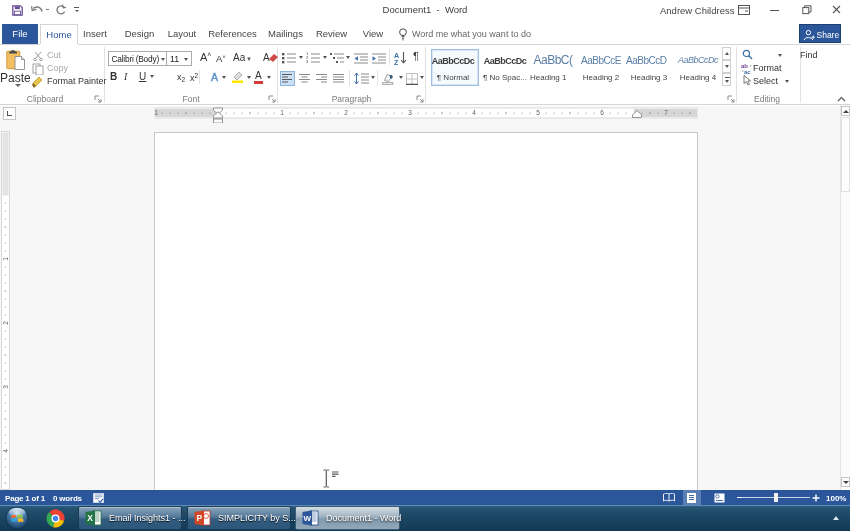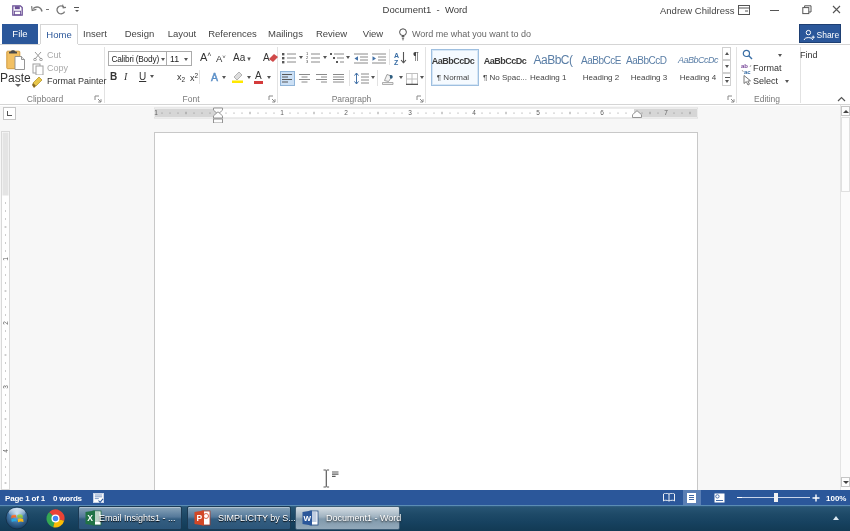--- a/index.html
+++ b/index.html
@@ -457,21 +457,21 @@
     <circle cx="9.5" cy="9.5" r="3.4" fill="#4285f4" stroke="#fff" stroke-width="1.3"></circle>
   </svg>
 
   <div class="abs" style="left:78px;top:1px;width:104px;height:24px;background:linear-gradient(#8aa5ba,#55799a 45%,#335d80 55%,#2c567a);border:1px solid #1b3a54;border-radius:2px;box-shadow:inset 0 1px 0 rgba(255,255,255,0.35);">
     <svg class="abs" style="left:6px;top:3px" width="18" height="16" viewBox="0 0 18 16">
       <rect x="8" y="1" width="8" height="14" fill="#fff" stroke="#1e6b40" stroke-width="0.8"></rect>
       <path d="M9.5 3 h5 M9.5 5 h5 M9.5 7 h5 M9.5 9 h5 M9.5 11 h5" stroke="#1e6b40" stroke-width="0.6"></path>
       <path d="M0.5 2 L10 0.5 V15.5 L0.5 14 z" fill="#217346"></path>
       <text x="2.2" y="11" font-size="8.5" fill="#fff" font-weight="bold">X</text>
     </svg>
-    <div class="abs" style="left:20px;top:6px;font-size:9px;color:#fff;text-shadow:0 1px 1px #000;">Email Insights1 - ...</div>
+    <div class="abs" style="left:30px;top:6px;font-size:9px;color:#fff;text-shadow:0 1px 1px #000;">Email Insights1 - ...</div>
   </div>
 
   <div class="abs" style="left:187px;top:1px;width:104px;height:24px;background:linear-gradient(#8aa5ba,#55799a 45%,#335d80 55%,#2c567a);border:1px solid #1b3a54;border-radius:2px;box-shadow:inset 0 1px 0 rgba(255,255,255,0.35);">
     <svg class="abs" style="left:6px;top:3px" width="18" height="16" viewBox="0 0 18 16">
       <rect x="8" y="1" width="8" height="14" fill="#fff" stroke="#b5391f" stroke-width="0.8"></rect>
       <circle cx="12" cy="6" r="2.5" fill="none" stroke="#d24726" stroke-width="0.8"></circle>
       <path d="M0.5 2 L10 0.5 V15.5 L0.5 14 z" fill="#d24726"></path>
       <text x="2.6" y="11" font-size="8.5" fill="#fff" font-weight="bold">P</text>
     </svg>
     <div class="abs" style="left:30px;top:6px;font-size:9px;color:#fff;text-shadow:0 1px 1px #000;">SIMPLICITY by S...</div>

